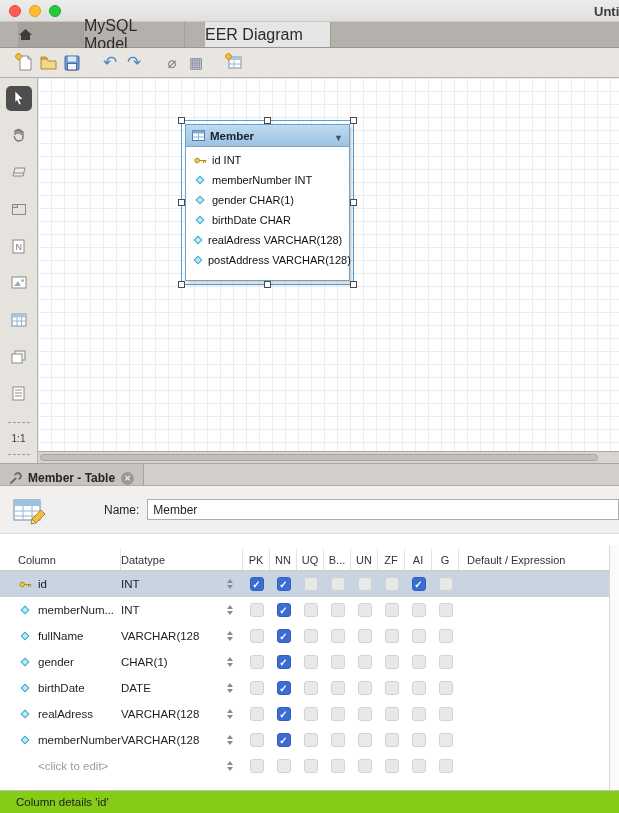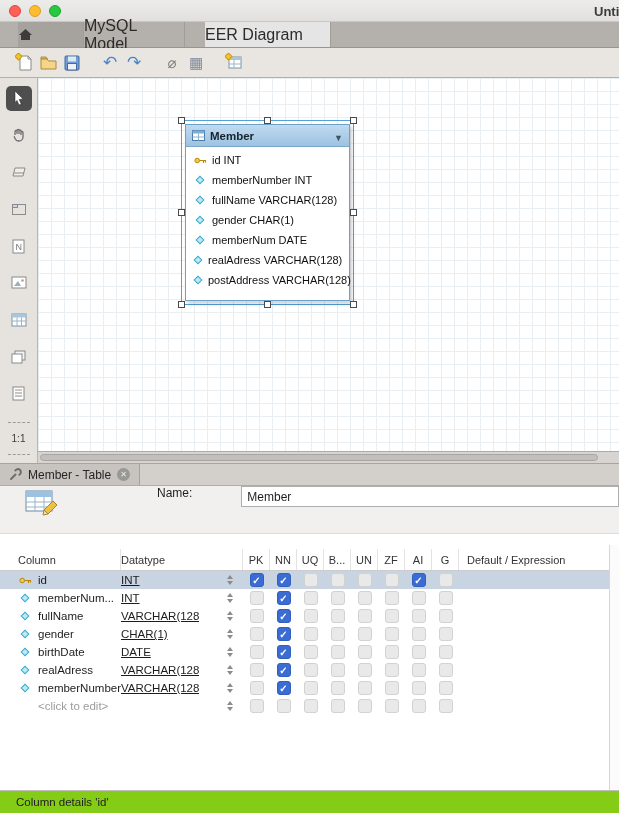--- a/index.html
+++ b/index.html
@@ -73,44 +73,44 @@
   .icon-slot { width:14px; display:flex; justify-content:center; }
   .icon-key { display:none; }
   .key .icon-key { display:block; }
 
   .h-scrollbar { position:absolute; left:0; right:0; bottom:0; height:12px; background:#d7d4d1; border-top:1px solid #aeaaa7; }
   .h-thumb { position:absolute; left:2px; top:2px; bottom:2px; width:96%; background:#c3bfbc; border:1px solid #a8a4a1; border-radius:4px; }
 
   
   .panel { position:absolute; top:463px; left:0; width:619px; height:350px; background:#fff; border-top:1px solid #a8a4a0; }
   .panel-tabbar { height:22px; background:#d3cfca; border-bottom:1px solid #b0aca8; display:flex; }
-  .panel-tab { display:flex; align-items:center; gap:6px; padding:0 9px; background:#c7c3be;
-    border-right:1px solid #a6a29e; font-size:12px; font-weight:normal; color:#262626; }
+  .panel-tab { display:flex; align-items:flex-end; gap:6px; padding:0 9px; background:#c7c3be;
+    border-right:1px solid #a6a29e; font-size:12px; font-weight:bold; color:#262626; }
   .close-circle { width:13px; height:13px; border-radius:50%; background:#989894; display:flex; align-items:center; justify-content:center; }
   .close-circle::before { content:"\2715"; font-size:8px; color:#eeeeec; }
 
-  .editor-head { height:48px; background:#f2f0ee; display:flex; align-items:flex-start; padding-left:24px; border-bottom:1px solid #dedcda;gap:41px; }
+  .editor-head { height:48px; background:#f2f0ee; display:flex; align-items:center; padding-left:12px; border-bottom:1px solid #dedcda; }
   .name-label { margin-left:56px; font-size:12px; color:#1e1e1e; }
   .name-input { margin-left:8px; flex:1; height:21px; border:1px solid #aeaeae; font-size:12px;
     padding:0 5px; font-family:"Liberation Sans",sans-serif; color:#1e1e1e; background:#fff; }
 
   .grid { position:relative; }
   .grid-header { height:22px; display:flex; align-items:stretch; padding-left:18px; margin-top:15px;
     font-size:11px; color:#333; border-bottom:1px solid #cbcbcb; }
   .grid-header > span { display:flex; align-items:center; border-right:1px solid #e3e3e3; }
   .grid-header .c-default { border-right:none; }
   .c-name { width:103px; }
   .c-type { width:122px; }
   .c-check { width:27px; justify-content:center; display:flex; align-items:center; }
   .c-default { flex:1; padding-left:8px; }
 
-  .grid-row { height:18px; display:flex; padding-left:18px; font-size:11.5px; color:#1d1d1d; }
+  .grid-row { height:26px; display:flex; padding-left:18px; font-size:11.5px; color:#1d1d1d; }
   .grid-row.selected { background:#c9d4e2; }
   .grid-row .c-name { display:flex; align-items:center; gap:6px; }
-  .grid-row .c-type { display:flex; align-items:center;text-decoration:underline; }
+  .grid-row .c-type { display:flex; align-items:center; }
   .type-text { white-space:nowrap; overflow:hidden; max-width:92px; }
   .stepper { margin-left:auto; margin-right:10px; display:flex; flex-direction:column; gap:2px; }
   .stepper .up { width:0; height:0; border-left:3px solid transparent; border-right:3px solid transparent; border-bottom:4px solid #8b8b8b; }
   .stepper .down { width:0; height:0; border-left:3px solid transparent; border-right:3px solid transparent; border-top:4px solid #8b8b8b; }
   .placeholder .icon-slot { visibility:hidden; }
   .placeholder .name-text { color:#9c9c9c; }
 
   .checkbox { width:14px; height:14px; border-radius:3px; background:#e9e9e9; border:1px solid #d2d2d2;
     display:flex; align-items:center; justify-content:center; }
   .checkbox.checked { background:#3a6cd4; border-color:#3460bd; }
@@ -298,48 +298,39 @@
               <div class="tf-row">
                 <span class="icon-slot">
 
                   <svg class="icon-diamond" width="10" height="10">
                     <rect x="2.3" y="2.3" width="5.4" height="5.4" transform="rotate(45 5 5)" fill="#bfe8f2" stroke="#35a8cc"></rect>
                   </svg>
                 </span>
                 <span class="tf-text">memberNumber INT</span>
               </div>
 
-              <div class="tf-row">
-                <span class="icon-slot">
-
-                  <svg class="icon-diamond" width="10" height="10">
-                    <rect x="2.3" y="2.3" width="5.4" height="5.4" transform="rotate(45 5 5)" fill="#bfe8f2" stroke="#35a8cc"></rect>
-                  </svg>
-                </span>
-                <span class="tf-text">fullName VARCHAR(128)</span>
-              </div>
 
               <div class="tf-row">
                 <span class="icon-slot">
 
                   <svg class="icon-diamond" width="10" height="10">
                     <rect x="2.3" y="2.3" width="5.4" height="5.4" transform="rotate(45 5 5)" fill="#bfe8f2" stroke="#35a8cc"></rect>
                   </svg>
                 </span>
                 <span class="tf-text">gender CHAR(1)</span>
               </div>
 
               <div class="tf-row">
                 <span class="icon-slot">
 
                   <svg class="icon-diamond" width="10" height="10">
                     <rect x="2.3" y="2.3" width="5.4" height="5.4" transform="rotate(45 5 5)" fill="#bfe8f2" stroke="#35a8cc"></rect>
                   </svg>
                 </span>
-                <span class="tf-text">memberNum DATE</span>
+                <span class="tf-text">birthDate CHAR</span>
               </div>
 
               <div class="tf-row">
                 <span class="icon-slot">
 
                   <svg class="icon-diamond" width="10" height="10">
                     <rect x="2.3" y="2.3" width="5.4" height="5.4" transform="rotate(45 5 5)" fill="#bfe8f2" stroke="#35a8cc"></rect>
                   </svg>
                 </span>
                 <span class="tf-text">realAdress VARCHAR(128)</span>

